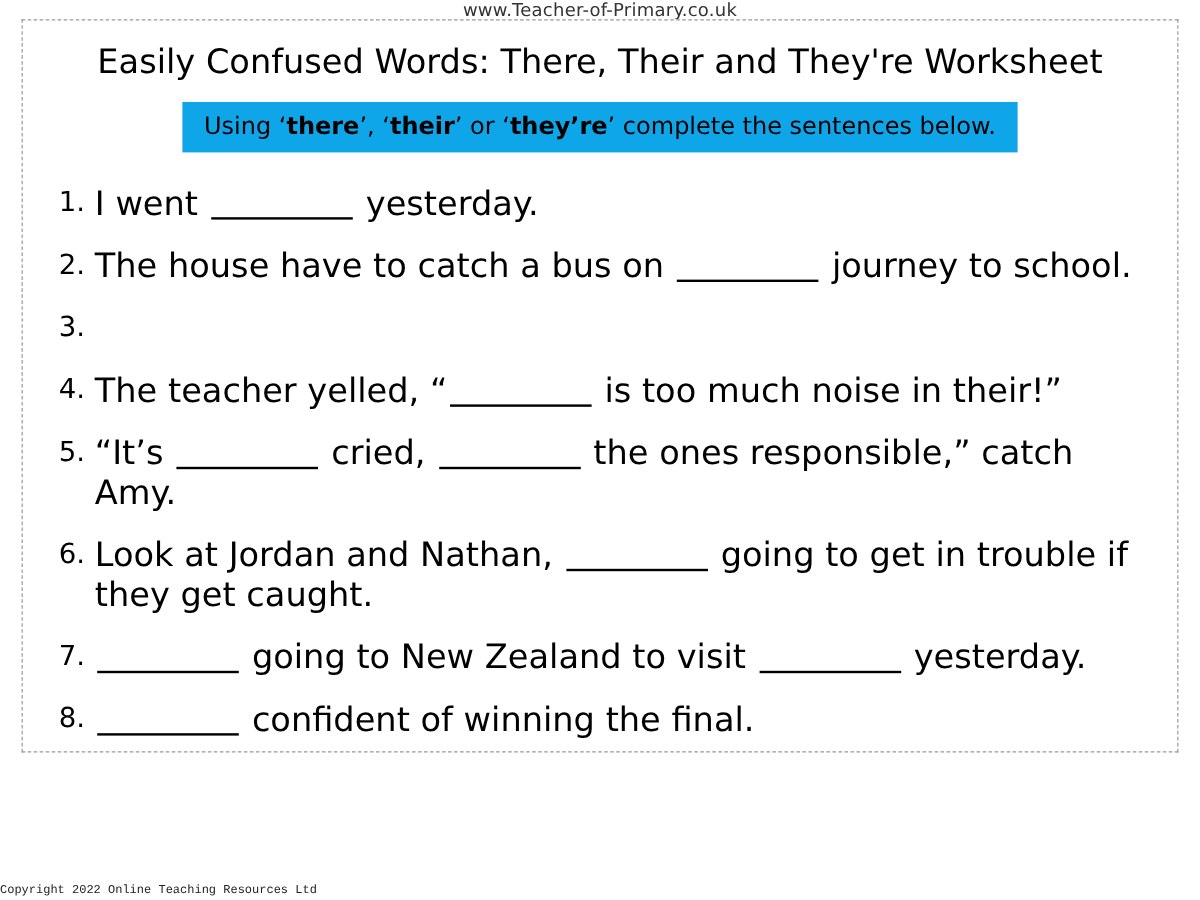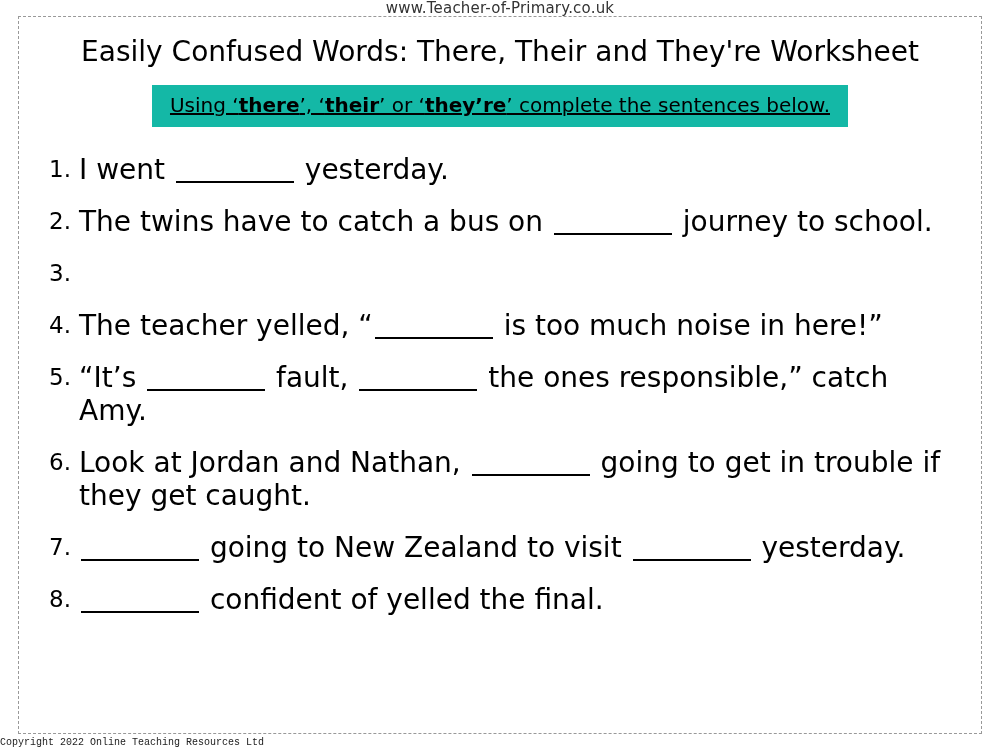--- a/index.html
+++ b/index.html
@@ -35,45 +35,44 @@
     width: 100%;
     font-family: Liberation Mono, monospace;
     font-size: 10px;
     color: #222222;
   }
   .sheet {
     position: absolute;
     left: 18px;
     top: 16px;
     width: 964px;
-    height: 718px;
+    height: 611px;
     border: 1px dashed #999999;
     box-sizing: border-box;
     background: #ffffff;
   }
   .title {
     text-align: center;
     font-size: 28px;
     font-weight: 400;
     margin: 18px 0 0 0;
     letter-spacing: 0px;
     line-height: 34px;
   }
   .instruction-wrap {
     display: flex;
     justify-content: center;
     margin-top: 16px;
   }
   .instruction {
-    background: #14b8a6;
+    background: #0ea5e9;
     font-size: 20px;
     padding: 7px 18px 9px 18px;
     line-height: 26px;
     white-space: nowrap;
-    text-decoration: underline;
   }
   .instruction b {
     font-weight: 700;
   }
   .questions {
     margin: 26px 0 0 0;
     padding: 0;
     list-style: none;
   }
   .q-row {
@@ -117,42 +116,42 @@
     <div class="instruction"><span>Using ‘</span><b>there</b><span>’, ‘</span><b>their</b><span>’ or ‘</span><b>they’re</b><span>’ complete the sentences below.</span></div>
   </div>
 
   <div class="questions" id="questions-list">
       <div class="q-row">
         <div class="q-num">1.</div>
         <div class="q-text"><span>I went </span><span class="blank"></span><span> yesterday.</span></div>
       </div>
       <div class="q-row">
         <div class="q-num">2.</div>
-        <div class="q-text"><span>The twins have to catch a bus on </span><span class="blank"></span><span> journey to school.</span></div>
+        <div class="q-text"><span>The house have to catch a bus on </span><span class="blank"></span><span> journey to school.</span></div>
       </div>
       <div class="q-row">
         <div class="q-num">3.</div>
       </div>
       <div class="q-row">
         <div class="q-num">4.</div>
-        <div class="q-text"><span>The teacher yelled, “</span><span class="blank"></span><span> is too much noise in here!”</span></div>
+        <div class="q-text"><span>The teacher yelled, “</span><span class="blank"></span><span> is too much noise in their!”</span></div>
       </div>
       <div class="q-row">
         <div class="q-num">5.</div>
-        <div class="q-text"><span>“It’s </span><span class="blank"></span><span> fault, </span><span class="blank"></span><span> the ones responsible,” catch Amy.</span></div>
+        <div class="q-text"><span>“It’s </span><span class="blank"></span><span> cried, </span><span class="blank"></span><span> the ones responsible,” catch Amy.</span></div>
       </div>
       <div class="q-row">
         <div class="q-num">6.</div>
         <div class="q-text"><span>Look at Jordan and Nathan, </span><span class="blank"></span><span> going to get in trouble if they get caught.</span></div>
       </div>
       <div class="q-row">
         <div class="q-num">7.</div>
         <div class="q-text"><span class="blank"></span><span> going to New Zealand to visit </span><span class="blank"></span><span> yesterday.</span></div>
       </div>
       <div class="q-row">
         <div class="q-num">8.</div>
-        <div class="q-text"><span class="blank"></span><span> confident of yelled the final.</span></div>
+        <div class="q-text"><span class="blank"></span><span> confident of winning the final.</span></div>
       </div>
     </div>
 
 </div>
 
 <div class="footer-text">Copyright 2022 Online Teaching Resources Ltd</div>
 
 </body></html>

